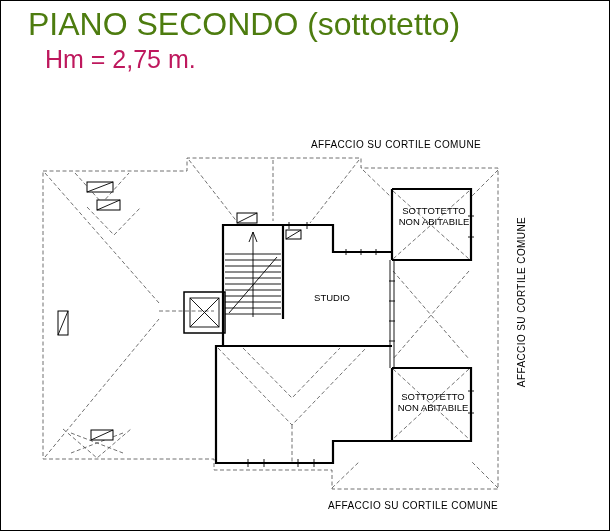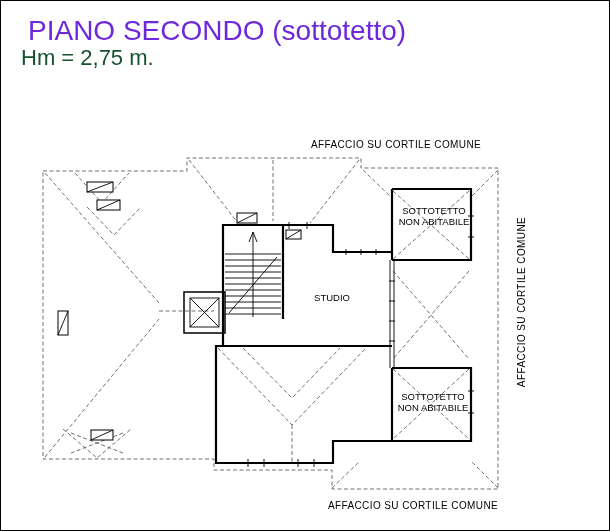--- a/index.html
+++ b/index.html
@@ -5,26 +5,26 @@
   html,body { margin:0; padding:0; background:#fff; }
   .page {
     position:relative;
     width:608px; height:529px;
     border:1px solid #000;
     background:#fff;
     font-family:"Liberation Sans", sans-serif;
     overflow:hidden;
   }
   .title {
-    position:absolute; left:27px; top:14px;
-    font-size:28px; color:#6d28d9; white-space:nowrap;
+    position:absolute; left:27px; top:5px;
+    font-size:32px; color:#4d7c0f; white-space:nowrap;
   }
   .subtitle {
-    position:absolute; left:20px; top:44px;
-    font-size:22px; color:#14532d; white-space:nowrap;
+    position:absolute; left:44px; top:44px;
+    font-size:25px; color:#be185d; white-space:nowrap;
   }
   svg.plan { position:absolute; left:0; top:0; }
   svg.plan text {
     font-family:"Liberation Sans", sans-serif;
     font-size:9.5px; fill:#000;
   }
   svg.plan text.courtyard { font-size:10px; letter-spacing:0.4px; }
   .dashed { stroke:#4d4d4d; stroke-width:0.8; fill:none; stroke-dasharray:4 2.5; }
   .wall   { stroke:#000; stroke-width:2.2; fill:none; }
   .thin   { stroke:#000; stroke-width:0.9; fill:none; }

